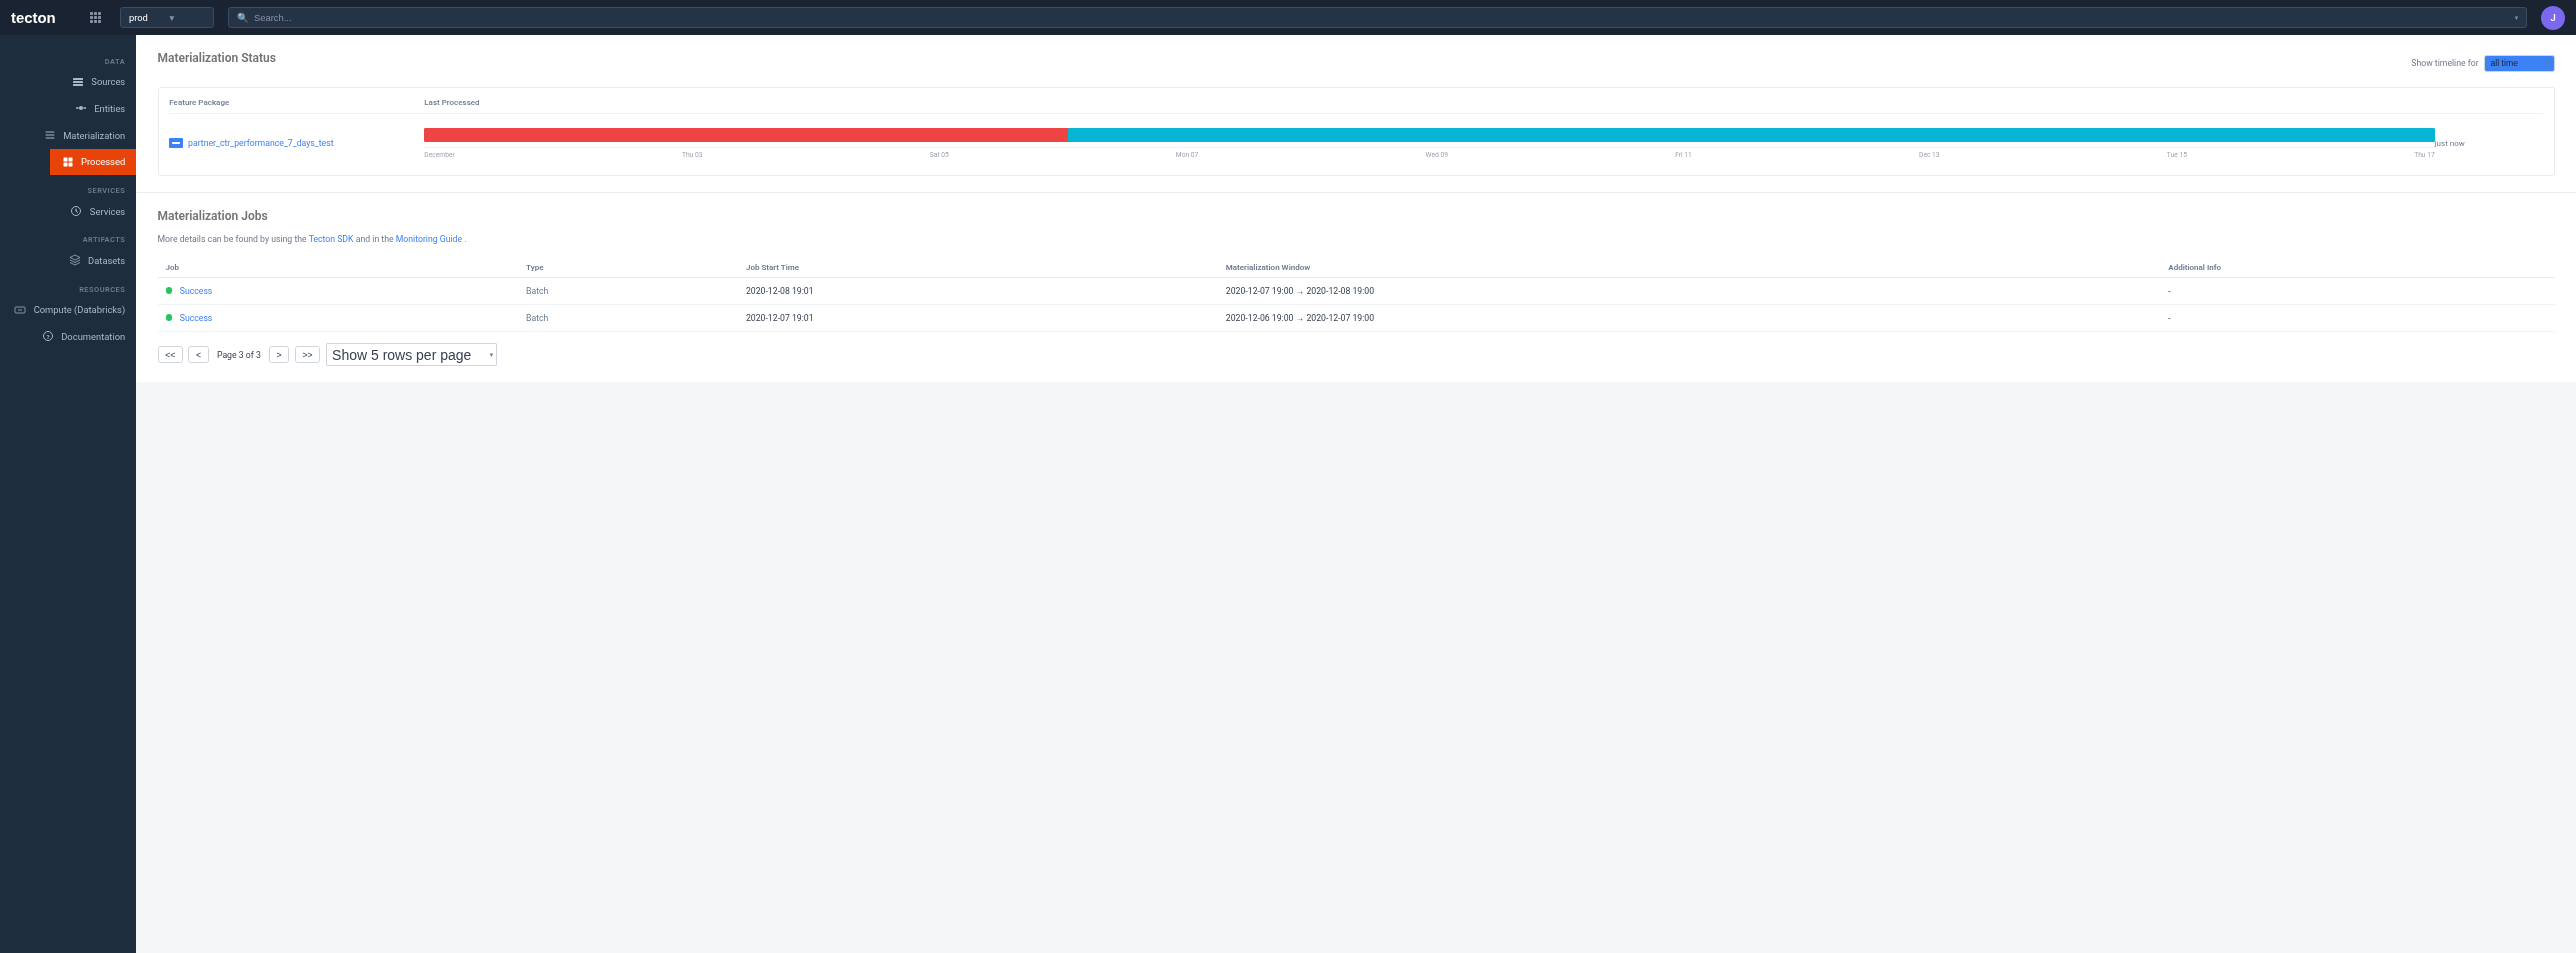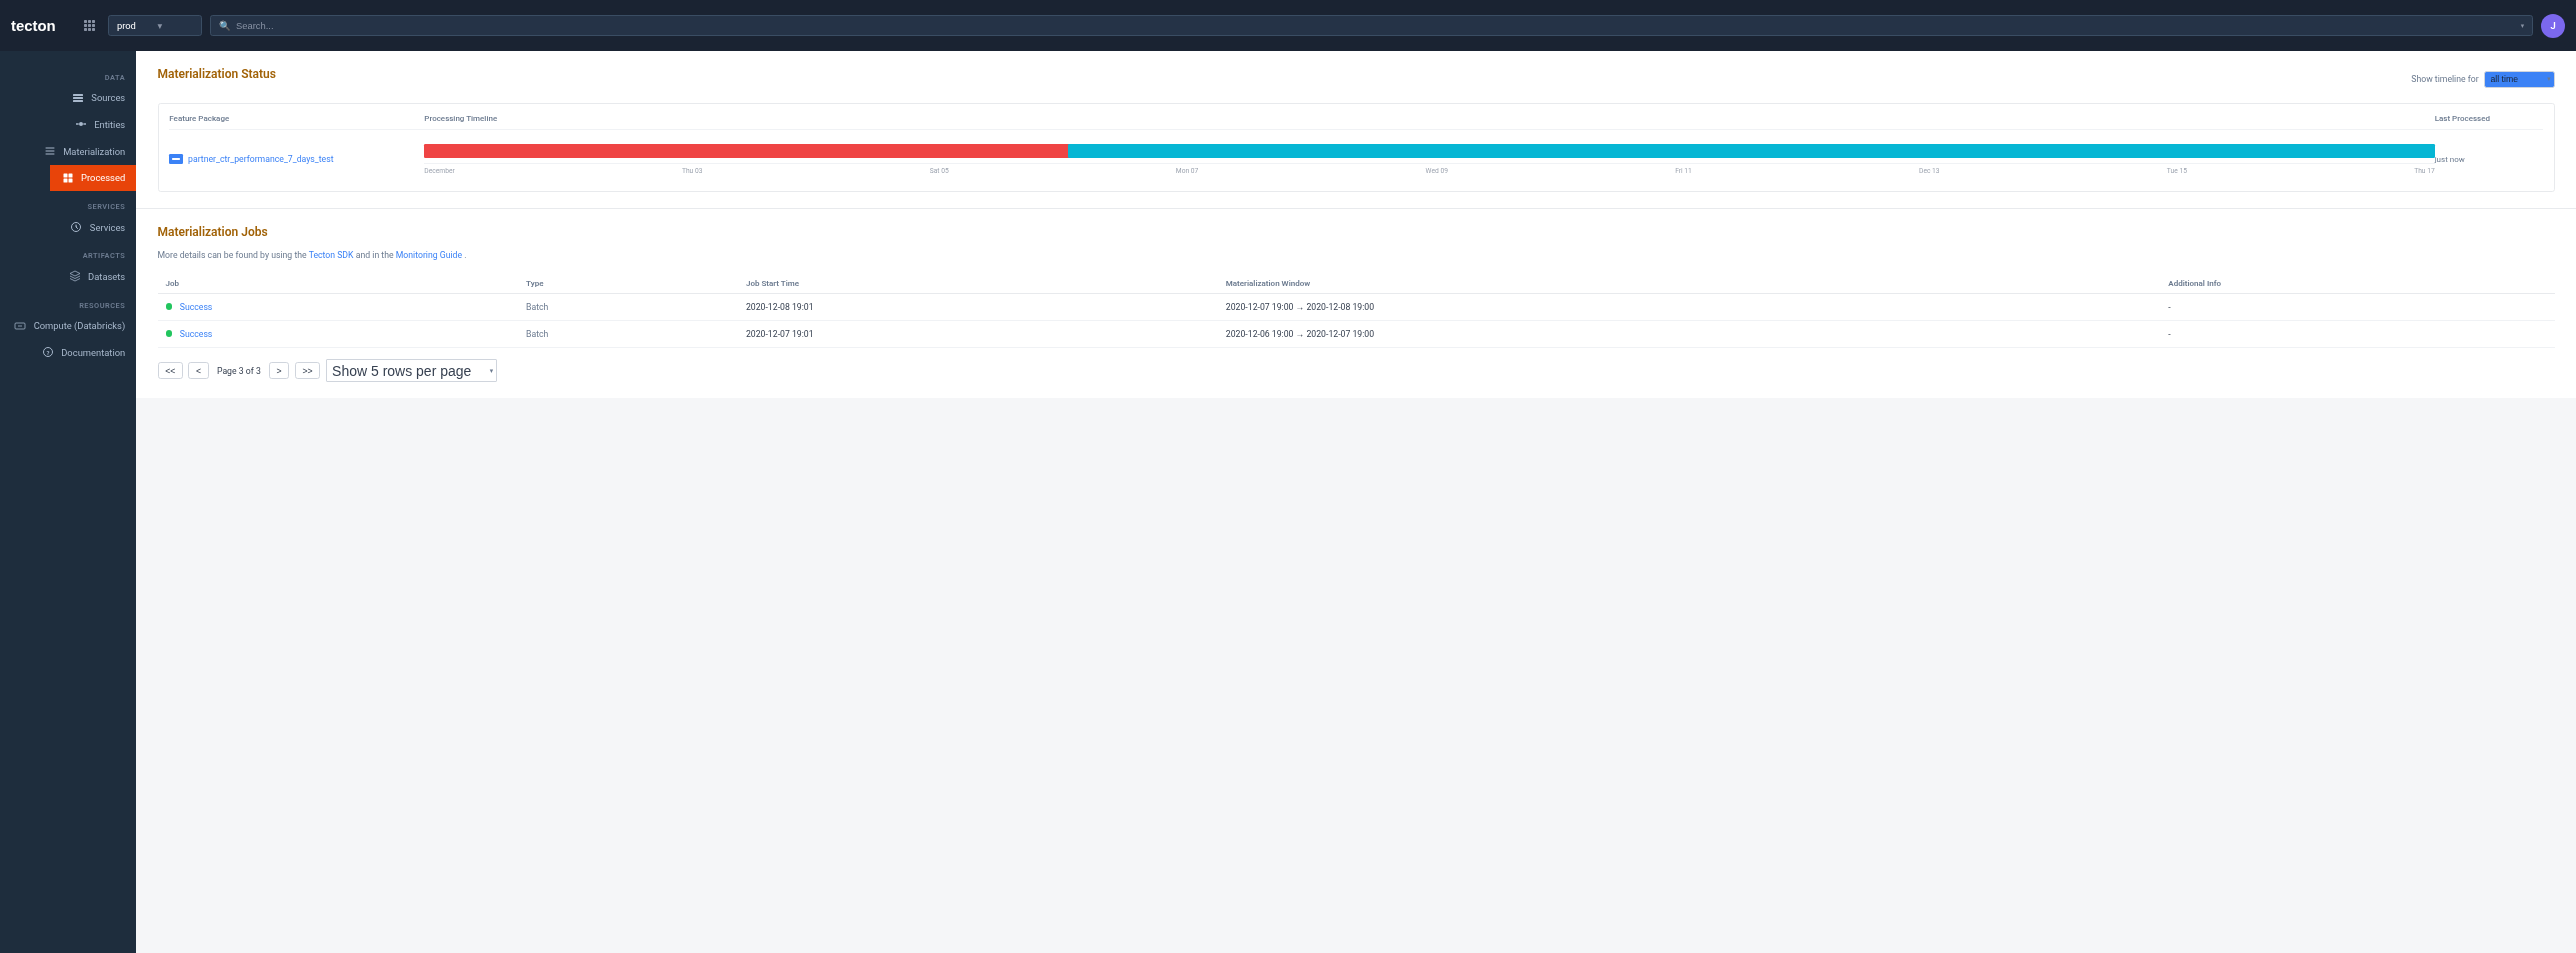--- a/index.html
+++ b/index.html
@@ -3,23 +3,23 @@
   <meta charset="utf-8">
   <style>
     * { box-sizing: border-box; margin: 0; padding: 0; }
     body { font-family: -apple-system, BlinkMacSystemFont, 'Segoe UI', Roboto, sans-serif; background: #f0f2f5; display: flex; flex-direction: column; height: 100vh; overflow: hidden; }
 
     
     .top-nav {
       background: #1a2332;
       display: flex;
       align-items: center;
-      height: 51px;
+      height: 35px;
       padding: 0 10.8px;
-      gap: 8px;
+      gap: 14px;
       flex-shrink: 0;
       z-index: 100;
     }
     .logo {
       display: flex;
       align-items: center;
       margin-right: 5.4px;
     }
     .grid-icon {
       color: #aab;
@@ -155,21 +155,21 @@
       background: #fff;
       margin: 0;
       padding: 16px 21.5px;
       border-bottom: 0.7px solid #e8eaed;
     }
 
     
     .section-title {
       font-size: 12px;
       font-weight: 600;
-      color: #a16207;
+      color: #737373;
       margin-bottom: 10.8px;
     }
     .status-header {
       display: flex;
       align-items: center;
       justify-content: space-between;
       margin-bottom: 10.8px;
     }
     .timeline-filter {
       display: flex;
@@ -538,21 +538,20 @@
               <option>last 7 days</option>
               <option>last 30 days</option>
             </select>
           </div>
         </div>
       </div>
 
       <div class="chart-container">
         <div class="chart-header">
           <div>Feature Package</div>
-          <div>Processing Timeline</div>
           <div>Last Processed</div>
         </div>
 
         <div class="chart-row">
           <div>
             <a href="#" class="feature-link">
               <span class="feature-icon"></span>
               <span>partner_ctr_performance_7_days_test</span>
             </a>
           </div>

